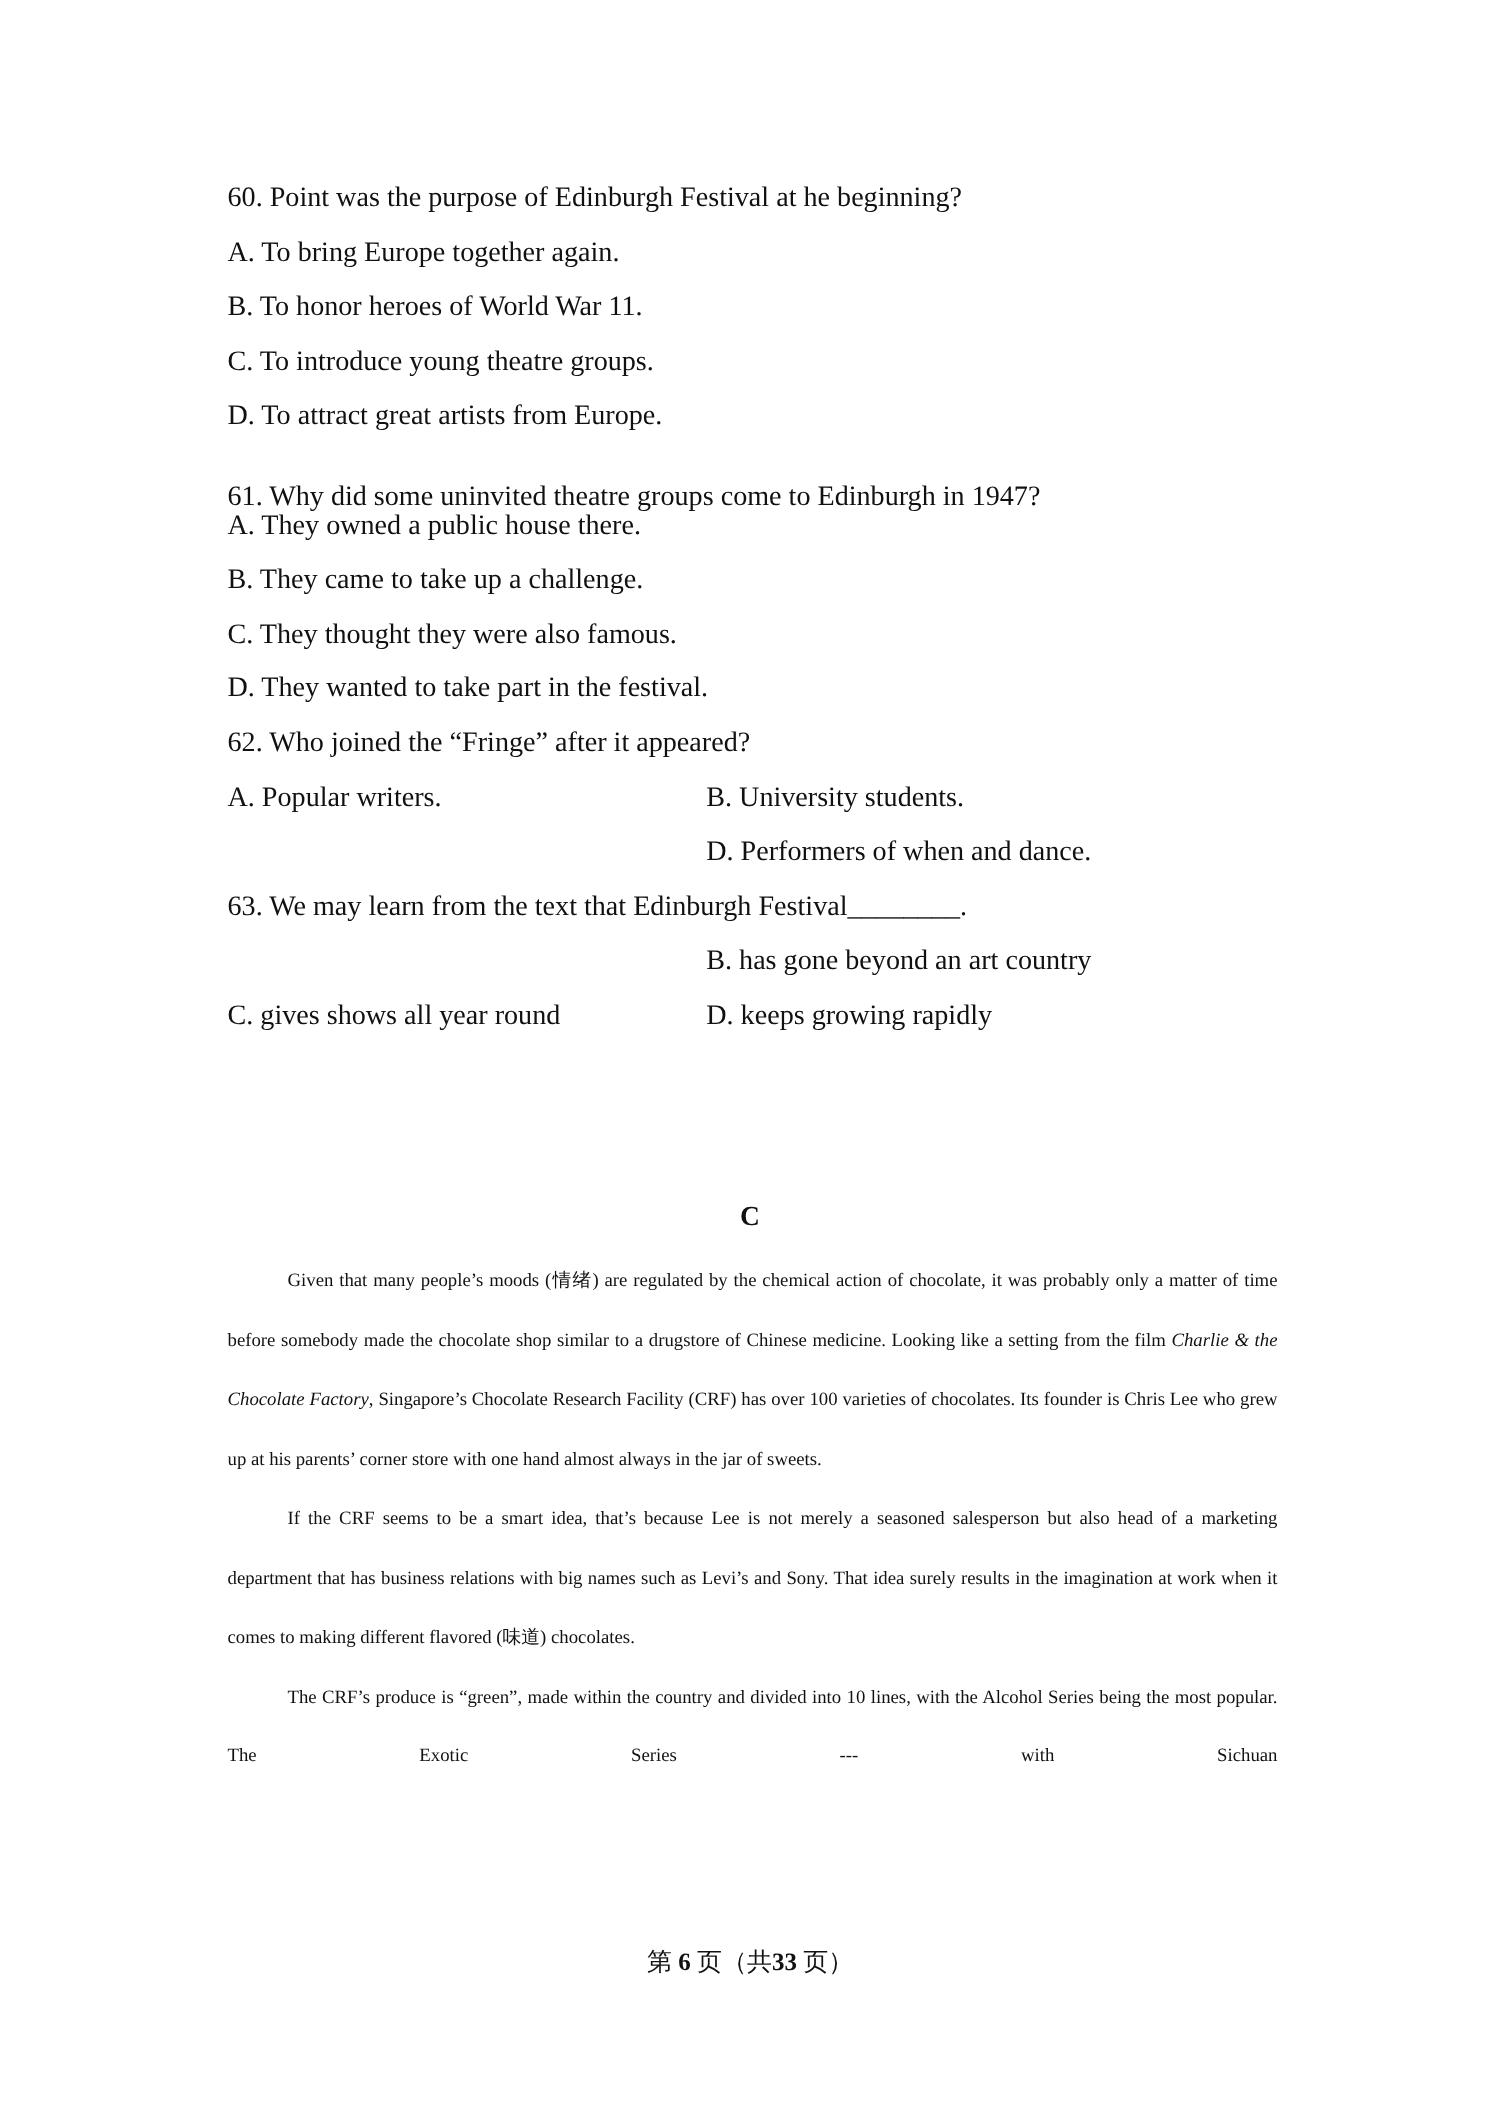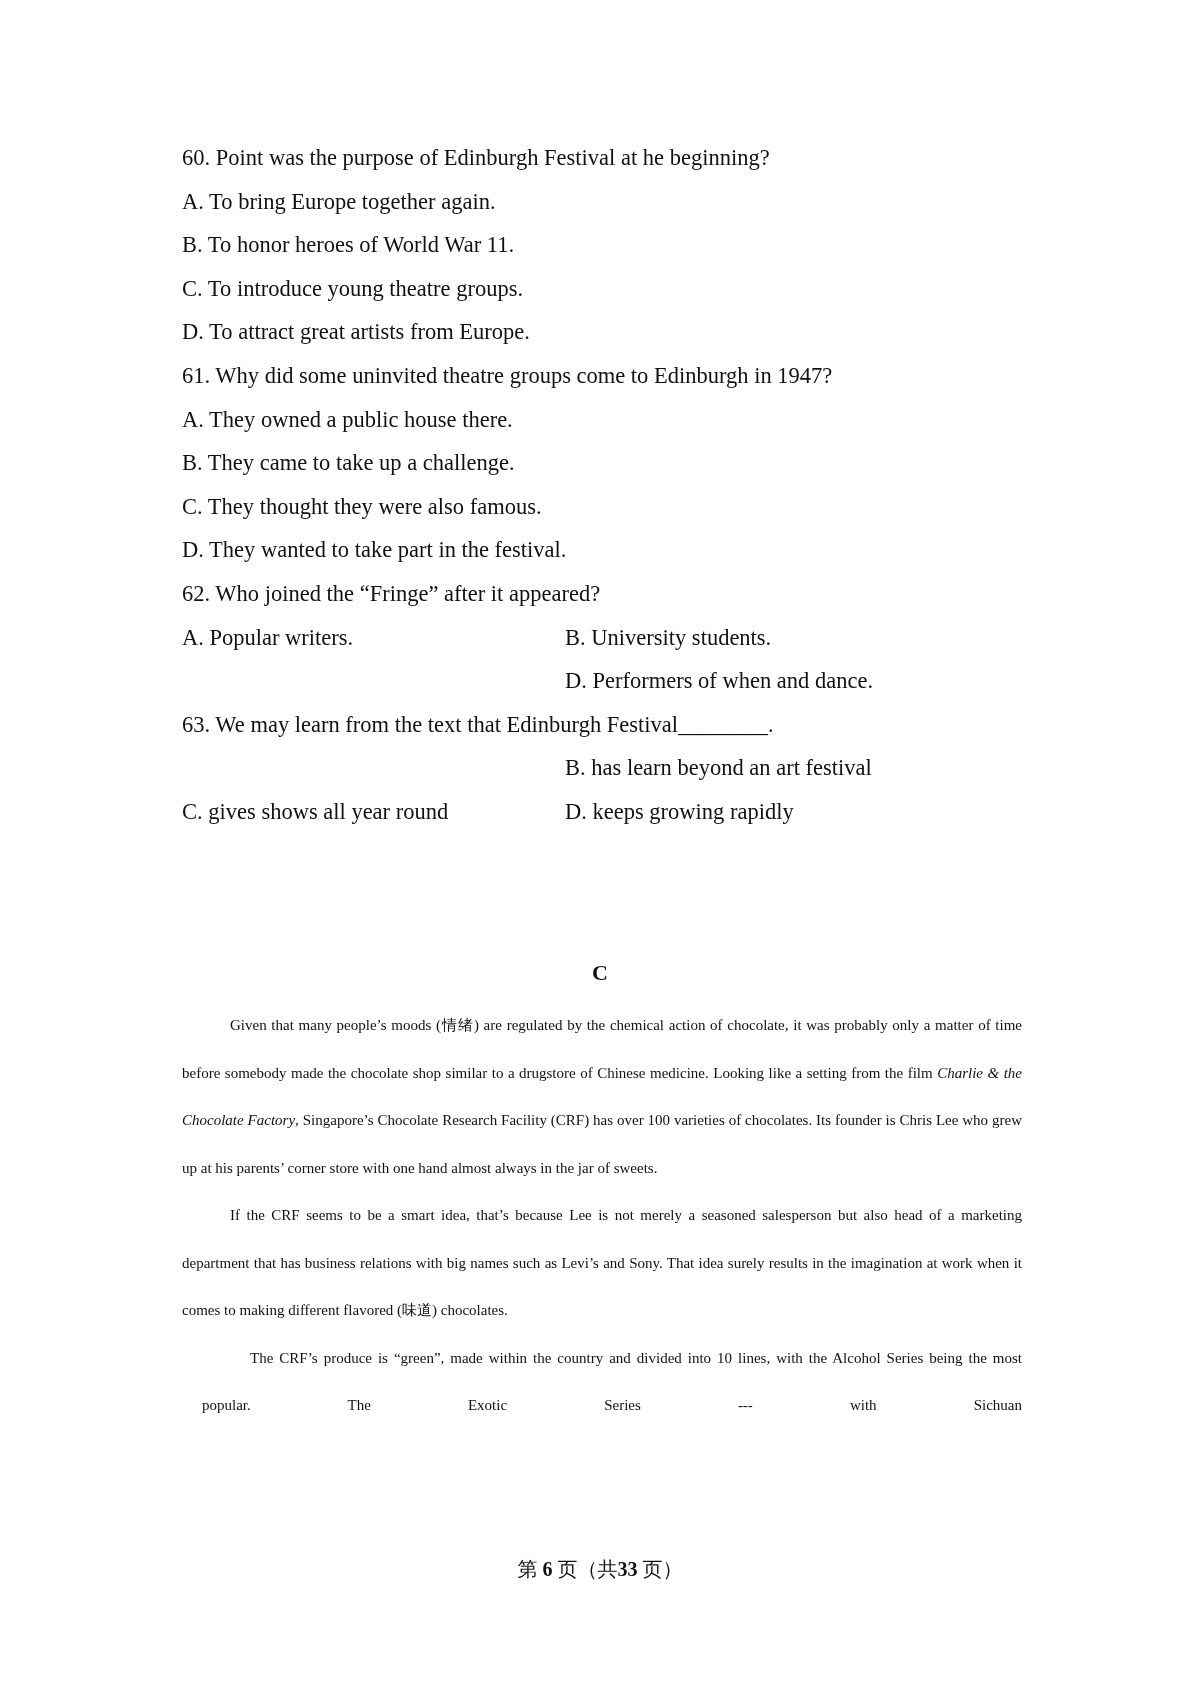--- a/index.html
+++ b/index.html
@@ -4,49 +4,49 @@
 <style>
   html, body { margin: 0; padding: 0; background: #ffffff; }
   body { width: 1200px; height: 1698px; position: relative; overflow: hidden;
          font-family: "Liberation Serif", "DejaVu Serif", serif; color: #111; }
   .page { position: absolute; left: 0; top: 0; width: 1200px; height: 1698px; }
   .line { position: absolute; left: 182px; font-size: 22.5px; line-height: 30px; white-space: nowrap; }
   .col2 { position: absolute; left: 565px; }
   .heading { position: absolute; left: 0; width: 1200px; text-align: center; font-weight: bold; font-size: 22px; top: 960px; }
   .para { position: absolute; left: 182px; width: 840px; font-size: 15px; line-height: 47.5px; text-align: justify; text-align-last: left; }
   .para p { margin: 0; text-indent: 48px; }
-  .para p.noindent-last { text-align-last: justify; margin-left: 20px; }
+  .para p.noindent-last { text-align-last: justify; }
   .footer { position: absolute; top: 1556px; left: 0; width: 1200px; text-align: center; font-size: 20px; }
   .footer b { font-weight: bold; }
   em { font-style: italic; }
 </style>
 </head>
 <body>
 
 <div class="page">
 
   <div class="line" style="top:143px">60. Point was the purpose of Edinburgh Festival at he beginning?</div>
   <div class="line" style="top:187px">A. To bring Europe together again.</div>
   <div class="line" style="top:230px">B. To honor heroes of World War 11.</div>
   <div class="line" style="top:274px">C. To introduce young theatre groups.</div>
   <div class="line" style="top:317px">D. To attract great artists from Europe.</div>
 
-  <div class="line" style="top:361px">61. Why did some uninvited theatre groups come to Edinburgh in 1947?</div>
+  <div class="line" style="top:382px">61. Why did some uninvited theatre groups come to Edinburgh in 1947?</div>
   <div class="line" style="top:405px">A. They owned a public house there.</div>
   <div class="line" style="top:448px">B. They came to take up a challenge.</div>
   <div class="line" style="top:492px">C. They thought they were also famous.</div>
   <div class="line" style="top:535px">D. They wanted to take part in the festival.</div>
 
   <div class="line" style="top:579px">62. Who joined the “Fringe” after it appeared?</div>
   <div class="line" style="top:623px">A. Popular writers.</div>
   <div class="line col2" style="top:623px">B. University students.</div>
   <div class="line col2" style="top:666px">D. Performers of when and dance.</div>
 
   <div class="line" style="top:710px">63. We may learn from the text that Edinburgh Festival________.</div>
-  <div class="line col2" style="top:753px">B. has learn beyond an art festival</div>
+  <div class="line col2" style="top:753px">B. has gone beyond an art country</div>
   <div class="line" style="top:797px">C. gives shows all year round</div>
   <div class="line col2" style="top:797px">D. keeps growing rapidly</div>
 
   <div class="heading">C</div>
 
   <div class="para" style="top:1002px">
     <p><span>Given that many people’s moods (情绪) are regulated by the chemical action of chocolate, it was probably only a matter of time before somebody made the chocolate shop similar to a drugstore of Chinese medicine. Looking like a setting from the film </span><em>Charlie &amp; the Chocolate Factory</em><span>, Singapore’s Chocolate Research Facility (CRF) has over 100 varieties of chocolates. Its founder is Chris Lee who grew up at his parents’ corner store with one hand almost always in the jar of sweets.</span></p>
     <p>If the CRF seems to be a smart idea, that’s because Lee is not merely a seasoned salesperson but also head of a marketing department that has business relations with big names such as Levi’s and Sony. That idea surely results in the imagination at work when it comes to making different flavored (味道) chocolates.</p>
     <p class="noindent-last">The CRF’s produce is “green”, made within the country and divided into 10 lines, with the Alcohol Series being the most popular. The Exotic Series --- with Sichuan</p>
   </div>

